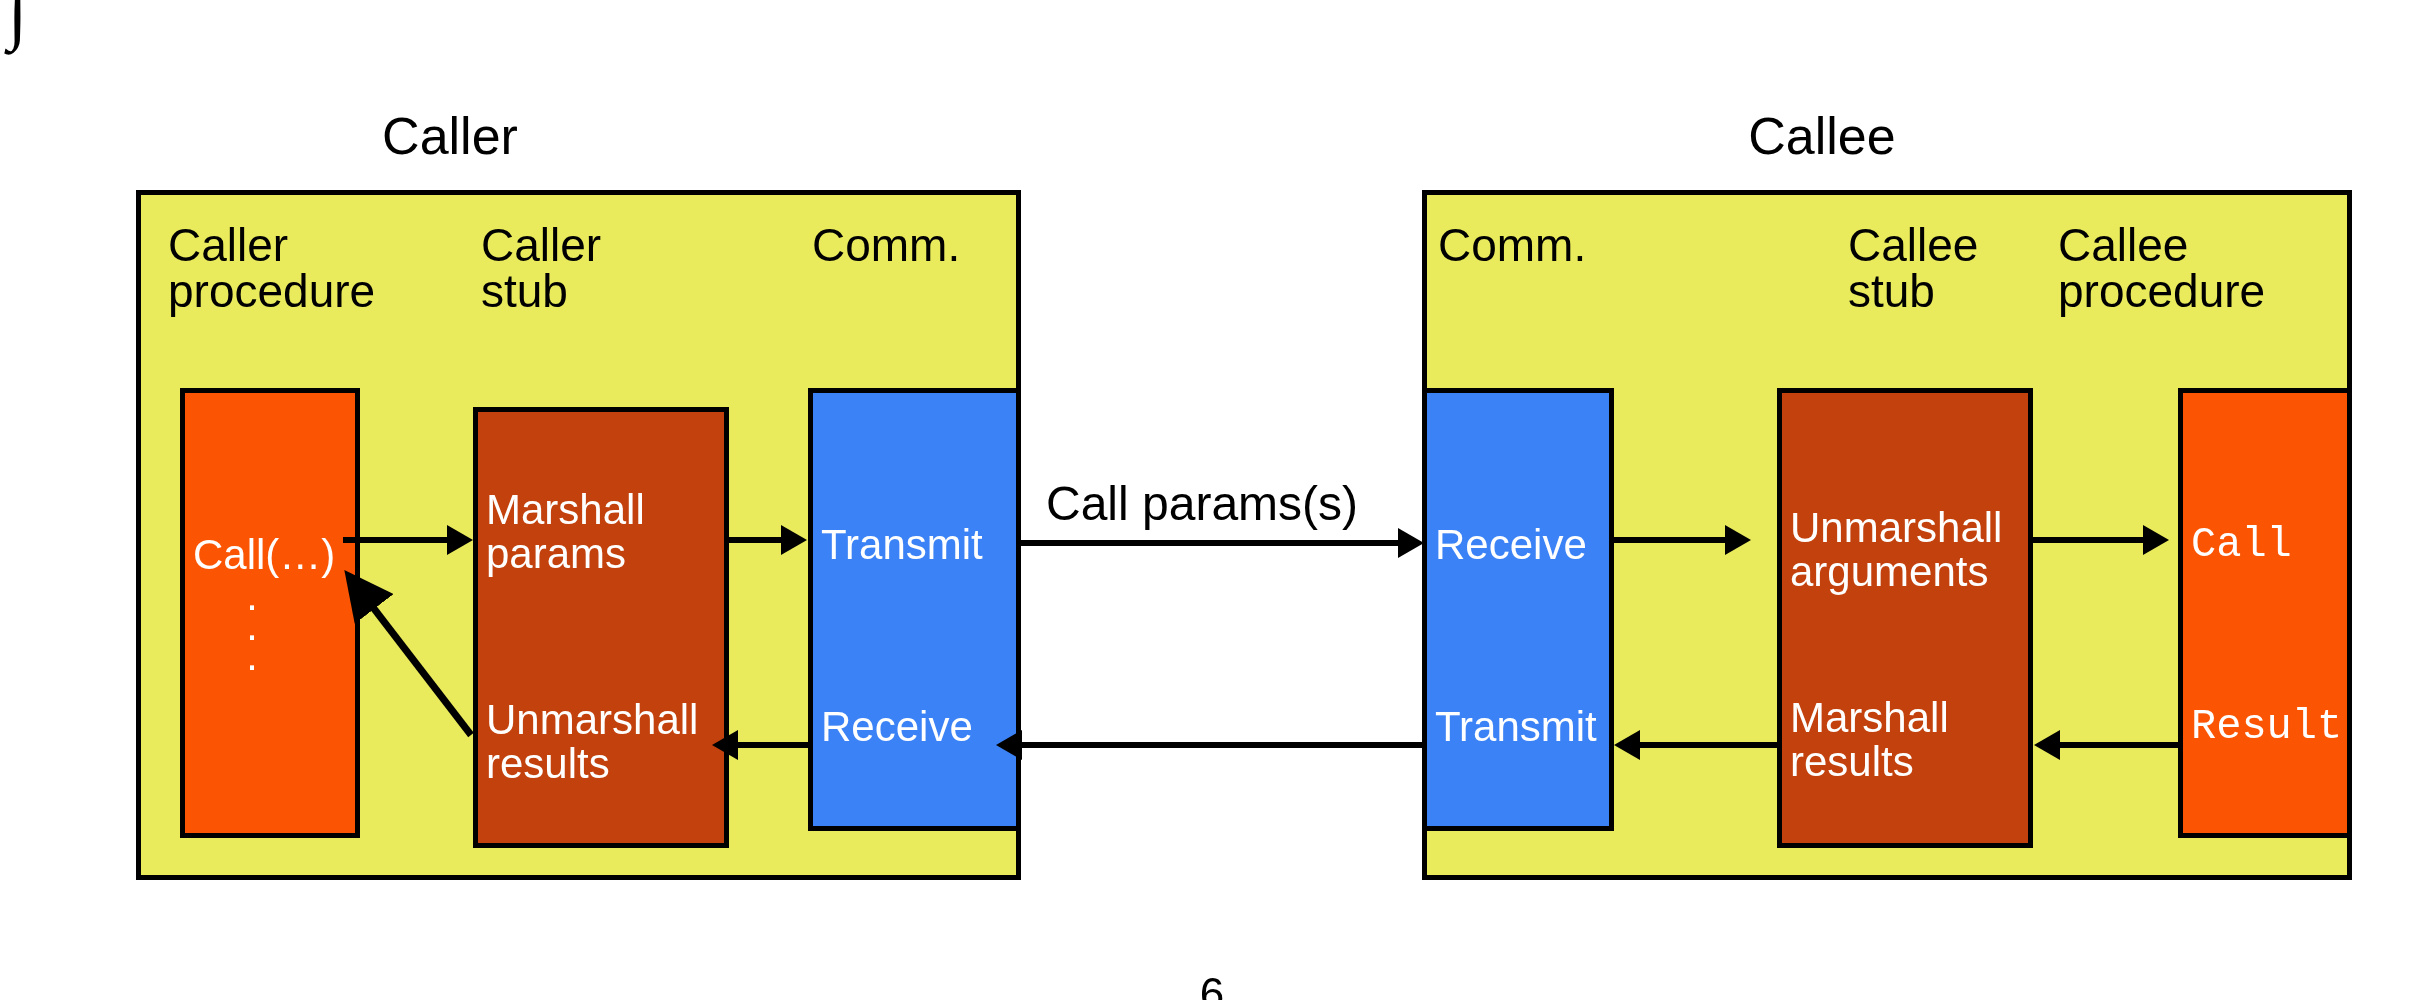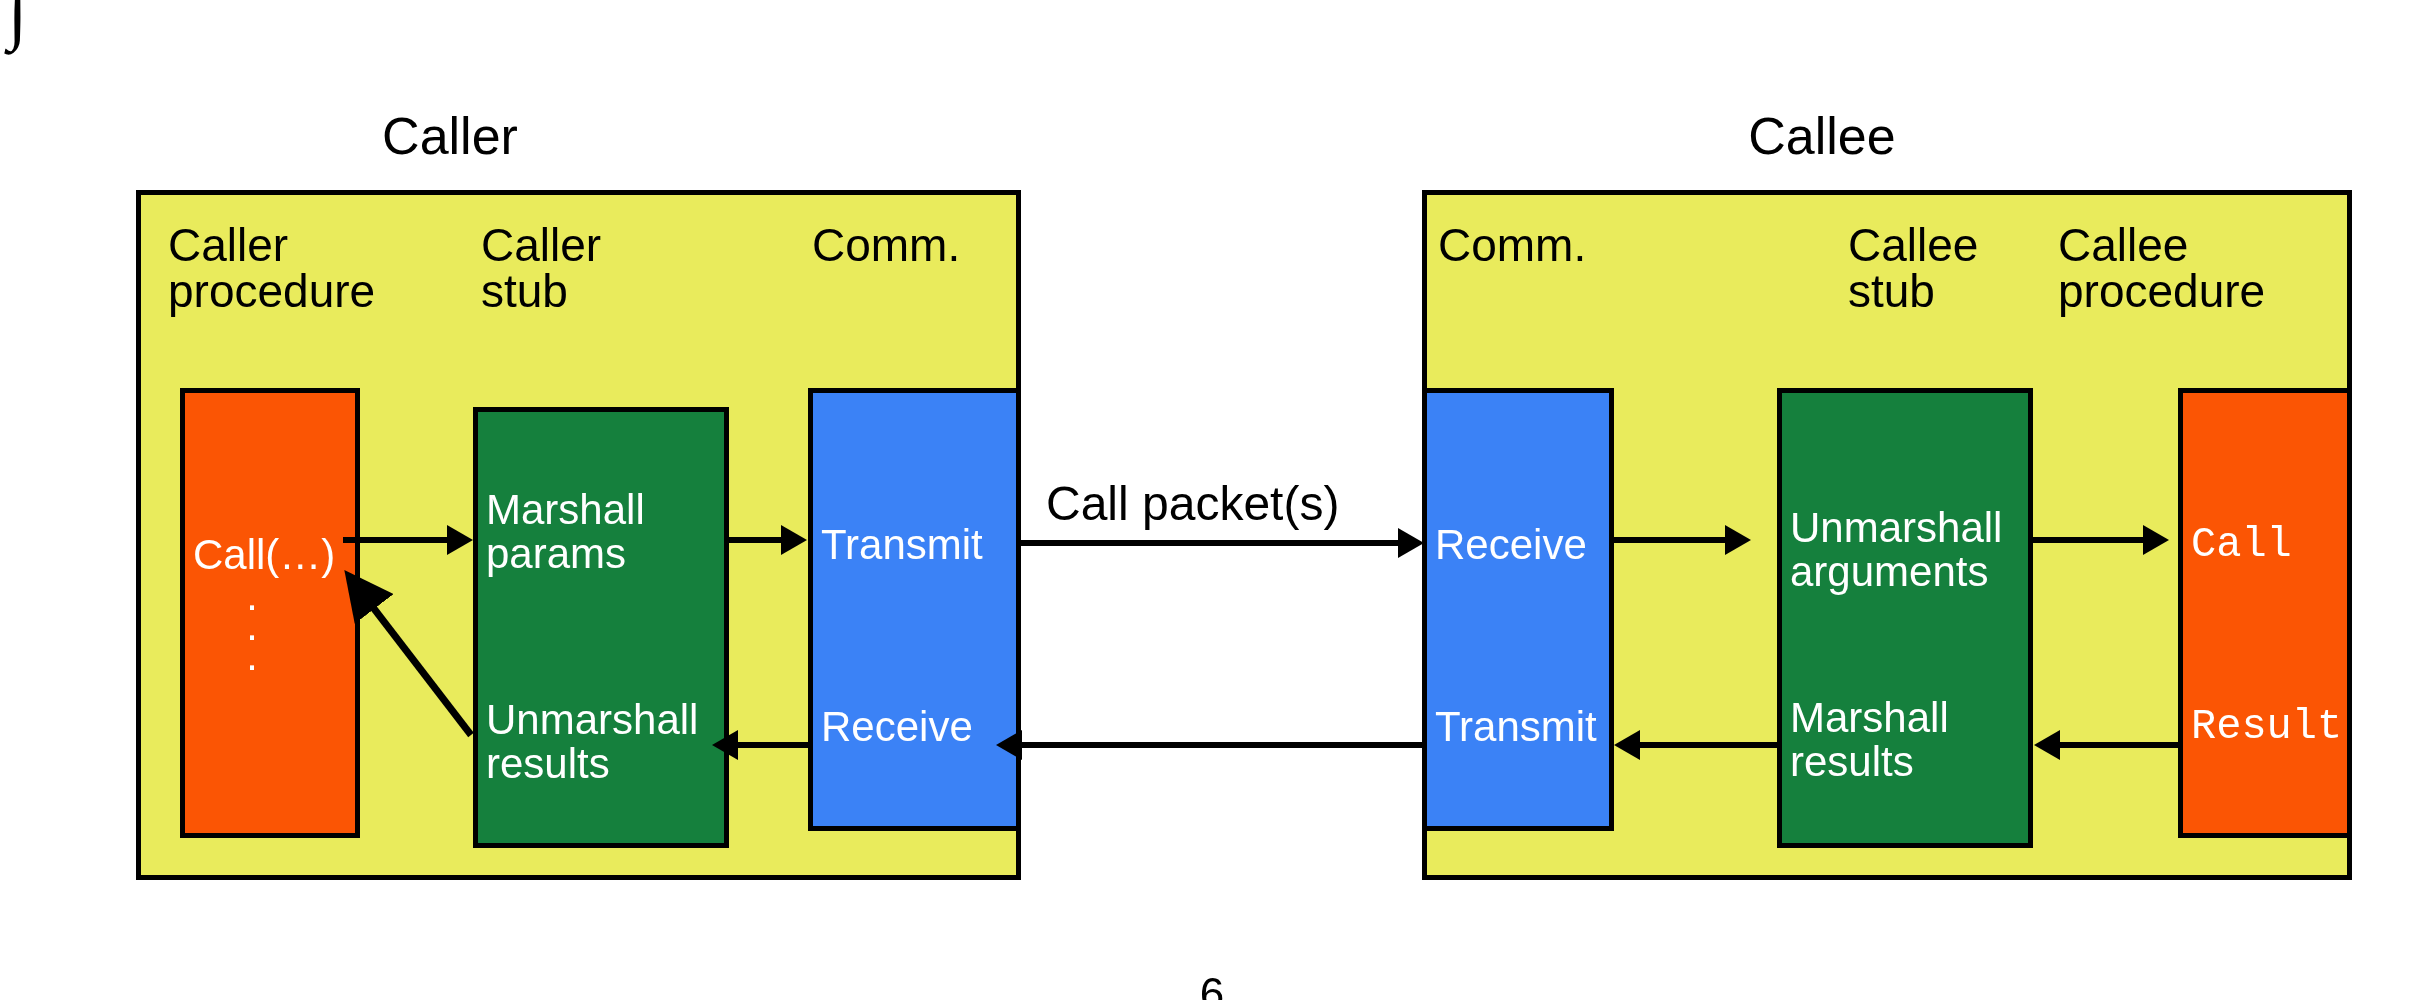--- a/index.html
+++ b/index.html
@@ -59,21 +59,21 @@
 
   
   .stack {
     border: 5px solid #000000;
     box-sizing: border-box;
     color: #ffffff;
     font-size: 42px;
     line-height: 1.05;
   }
   .stack.orange { background: #fb5504; }
-  .stack.purple { background: #15803d; }
+  .stack.purple { background: #c2410c; }
   .stack.blue   { background: #3b82f6; }
 
   .stack .slot {
     position: absolute;
     left: 8px;
     right: 4px;
     white-space: pre-line;
   }
 
   
@@ -172,21 +172,21 @@
 
   <svg class="abs diag-svg" width="2421" height="1000">
     <defs>
       <marker id="head-diag" markerWidth="7" markerHeight="7" refX="5.2" refY="3.5" orient="auto">
         <polygon points="0 0, 7 3.5, 0 7" fill="#000000"></polygon>
       </marker>
     </defs>
     <line x1="471" y1="735" x2="352" y2="580" stroke="#000000" stroke-width="7" marker-end="url(#head-diag)"></line>
   </svg>
 
-  <div class="abs packet-label" style="left:1046px; top:480px;">Call packet(s)</div>
+  <div class="abs packet-label" style="left:1046px; top:480px;">Call params(s)</div>
   <div class="abs arrow-line" style="left:1021px; top:540px; width:377px;"></div>
   <div class="abs arrow-head-r" style="left:1398px; top:528px;"></div>
 
   <div class="abs arrow-line" style="left:1022px; top:742px; width:400px;"></div>
   <div class="abs arrow-head-l" style="left:996px; top:730px;"></div>
 
   <div class="abs panel-title" style="left:1672px; top:110px; width:300px;">Callee</div>
 
   <div class="abs panel-box" style="left:1422px; top:190px; width:930px; height:690px;"></div>
 

